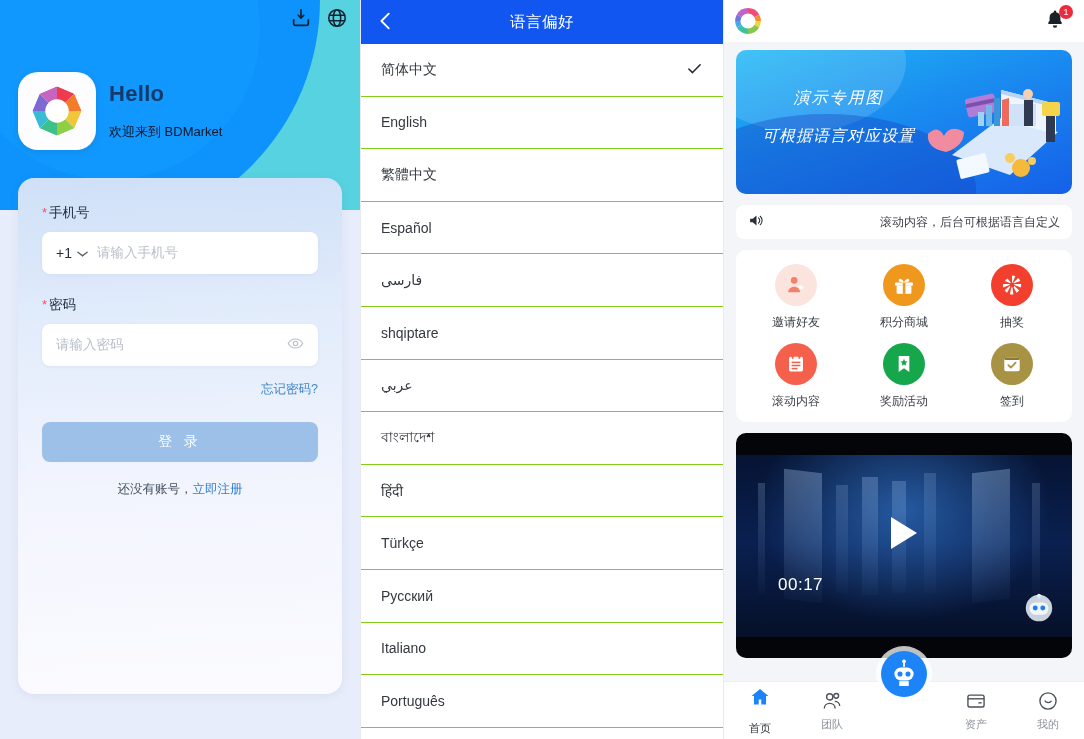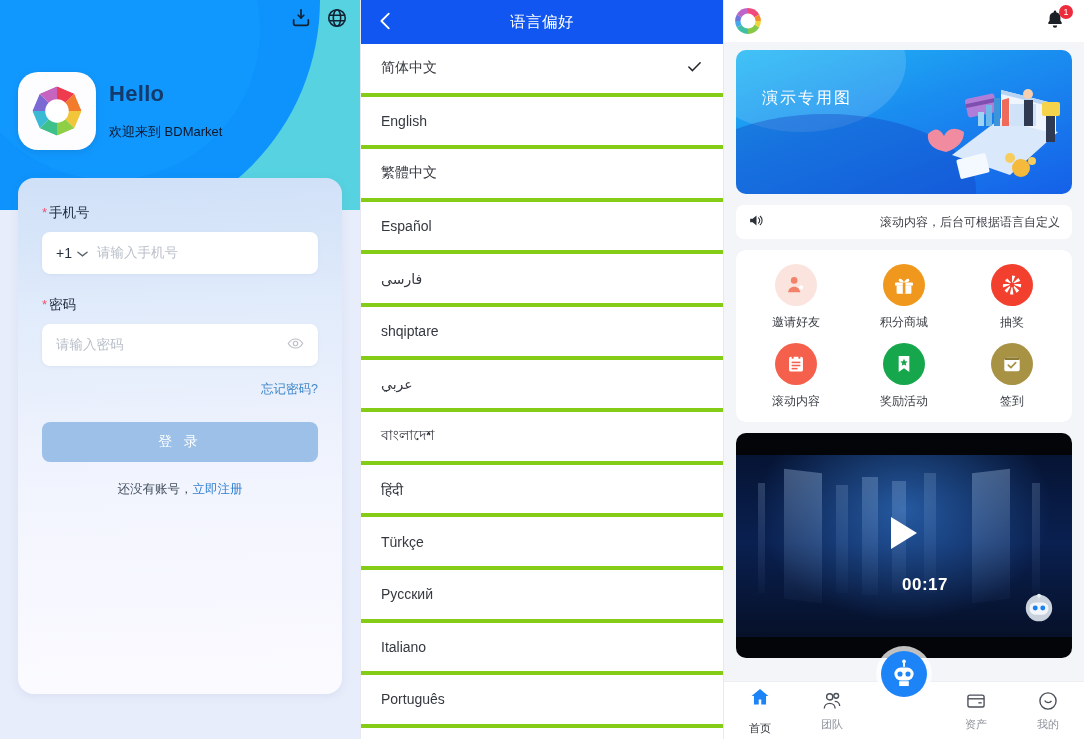--- a/index.html
+++ b/index.html
@@ -98,21 +98,21 @@
     display: flex; align-items: center; position: relative;
   }
   .lang-back { position: absolute; left: 14px; top: 10px; cursor: pointer; }
   .lang-title {
     width: 100%; text-align: center; font-size: 15.5px; font-weight: 500;
     letter-spacing: .5px;
   }
   .lang-list { }
   .lang-row {
     height: 52.6px; display: flex; align-items: center;
-    padding: 0 20px; border-bottom: 4px solid #84cc16;
+    padding: 0 20px; border-bottom: 1px solid #84cc16;
     font-size: 14px; color: #34383f; cursor: pointer;
   }
   .lang-row .nm { flex: 1; }
   .lang-check { color: #20242b; }
 
   
   .panel-home {
     width: 360px; height: 739px; background: #f4f5f9;
     position: relative; overflow: hidden;
   }
@@ -139,20 +139,21 @@
     position: absolute; left: -40px; top: -58px; width: 210px; height: 140px;
     border-radius: 50%; background: rgba(255,255,255,.14);
   }
   .banner .wave2 {
     position: absolute; left: -60px; bottom: -70px; width: 300px; height: 150px;
     border-radius: 50%; background: rgba(16,60,190,.35);
   }
   .banner-text {
     position: absolute; left: 26px; top: 38px; z-index: 3;
     color: #fff;
+    font-style: italic;
   }
   .banner-l1 { font-size: 16px; letter-spacing: 2px; margin-bottom: 17px; text-align:center; }
   .banner-l2 { font-size: 16px; letter-spacing: 1px; }
   .banner-art {
     position: absolute; right: 6px; bottom: 4px; width: 160px; height: 130px; z-index: 2;
   }
   .notice {
     margin: 11px 12px 0 12px; height: 34px; background: #fff;
     border-radius: 8px; display: flex; align-items: center;
     padding: 0 12px; overflow: hidden;
@@ -187,22 +188,22 @@
   .pillar {
     position: absolute; background: linear-gradient(180deg,rgba(190,220,255,.55),rgba(100,160,230,.08));
   }
   .play-tri {
     position: absolute; left: 50%; top: 84px; transform: translateX(-50%);
     width: 0; height: 0;
     border-left: 26px solid #fff; border-top: 16px solid transparent;
     border-bottom: 16px solid transparent; z-index: 5;
   }
   .vid-time {
-    position: absolute; left: 0; right: 0; top: 142px; text-align: center;
-    color: #fff; font-size: 17px; font-weight: bold; z-index: 5;
+    position: absolute; left: 0; right: 0; top: 142px; 
+    color: #fff; font-size: 17px; font-weight: normal; z-index: 5;
     letter-spacing: .5px;
     margin-left: 42px;
   }
   .vid-bot-logo {
     position: absolute; right: 14px; bottom: 32px; width: 38px; height: 34px; z-index: 5;
   }
   .fab-robot {
     position: absolute; left: 50%; transform: translateX(-50%);
     bottom: 42px; width: 46px; height: 46px; border-radius: 50%;
     background: #1d84f7; z-index: 40; cursor: pointer;
@@ -401,20 +402,21 @@
         </svg>
         <span class="bell-badge">1</span>
       </span>
     </div>
 
     <div class="banner">
       <div class="wave1"></div>
       <div class="wave2"></div>
       <div class="banner-text">
         <div class="banner-l1">演示专用图</div>
+        <div class="banner-l2">可根据语言对应设置</div>
       </div>
       <svg class="banner-art" viewBox="0 0 160 130">
         <path d="M46 95 L95 58 L152 72 L104 115 Z" fill="#d9e8fa"></path>
         <path d="M95 30 L150 44 L150 74 L95 60 Z" fill="#eef5ff"></path>
         <path d="M95 30 L150 44 L150 48 L95 34 Z" fill="#b9d4f2"></path>
         <rect x="104" y="44" width="26" height="22" fill="#cfe2f7"></rect>
         <rect x="60" y="36" width="30" height="19" rx="3" fill="#b07ed8" transform="rotate(-12 75 45)"></rect>
         <rect x="60" y="41" width="30" height="4" fill="#7f4fb0" transform="rotate(-12 75 45)"></rect>
         <rect x="72" y="52" width="6" height="14" fill="#9fd3f2"></rect>
         <rect x="80" y="45" width="6" height="21" fill="#6fb8e8"></rect>

